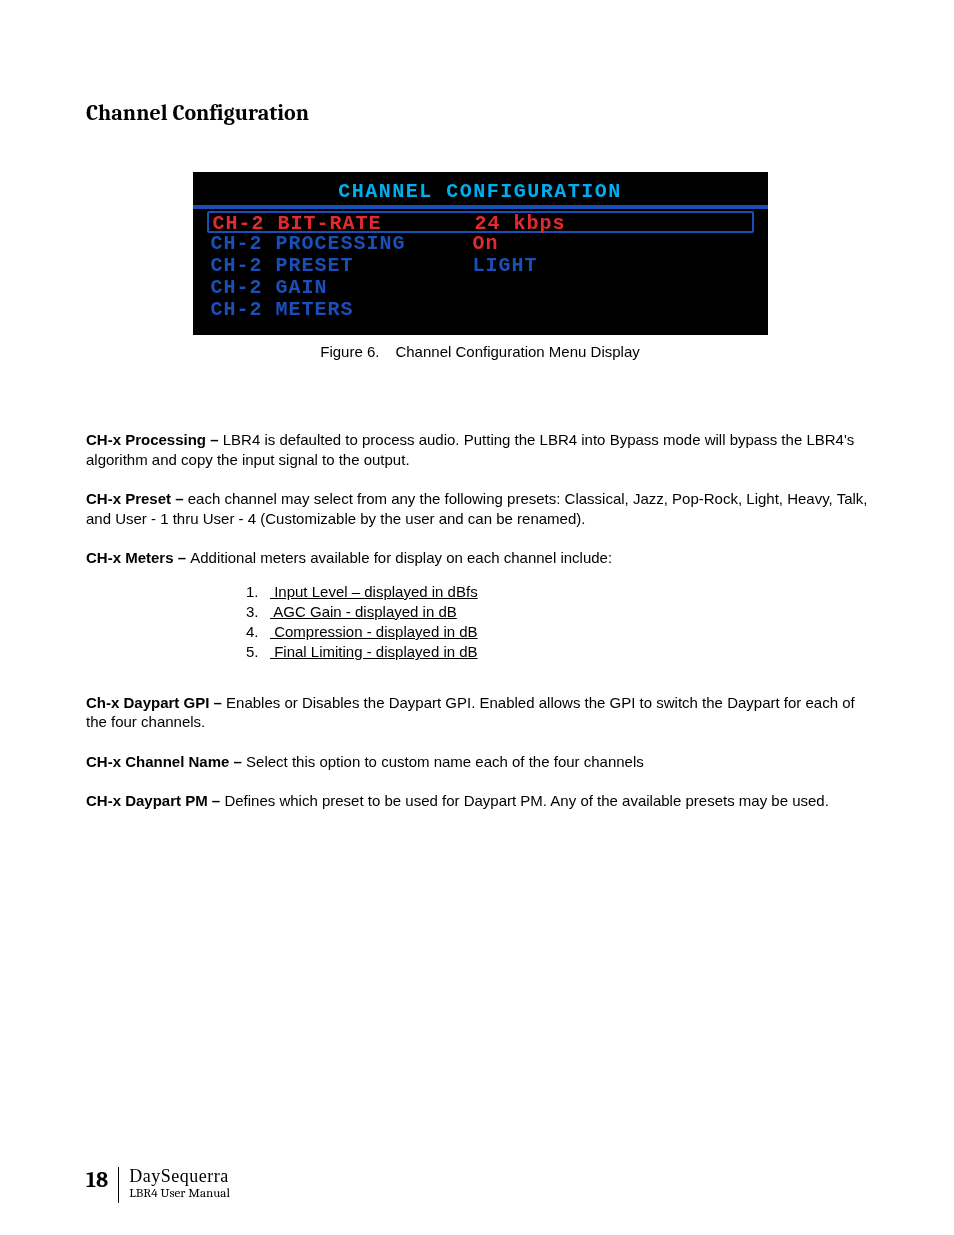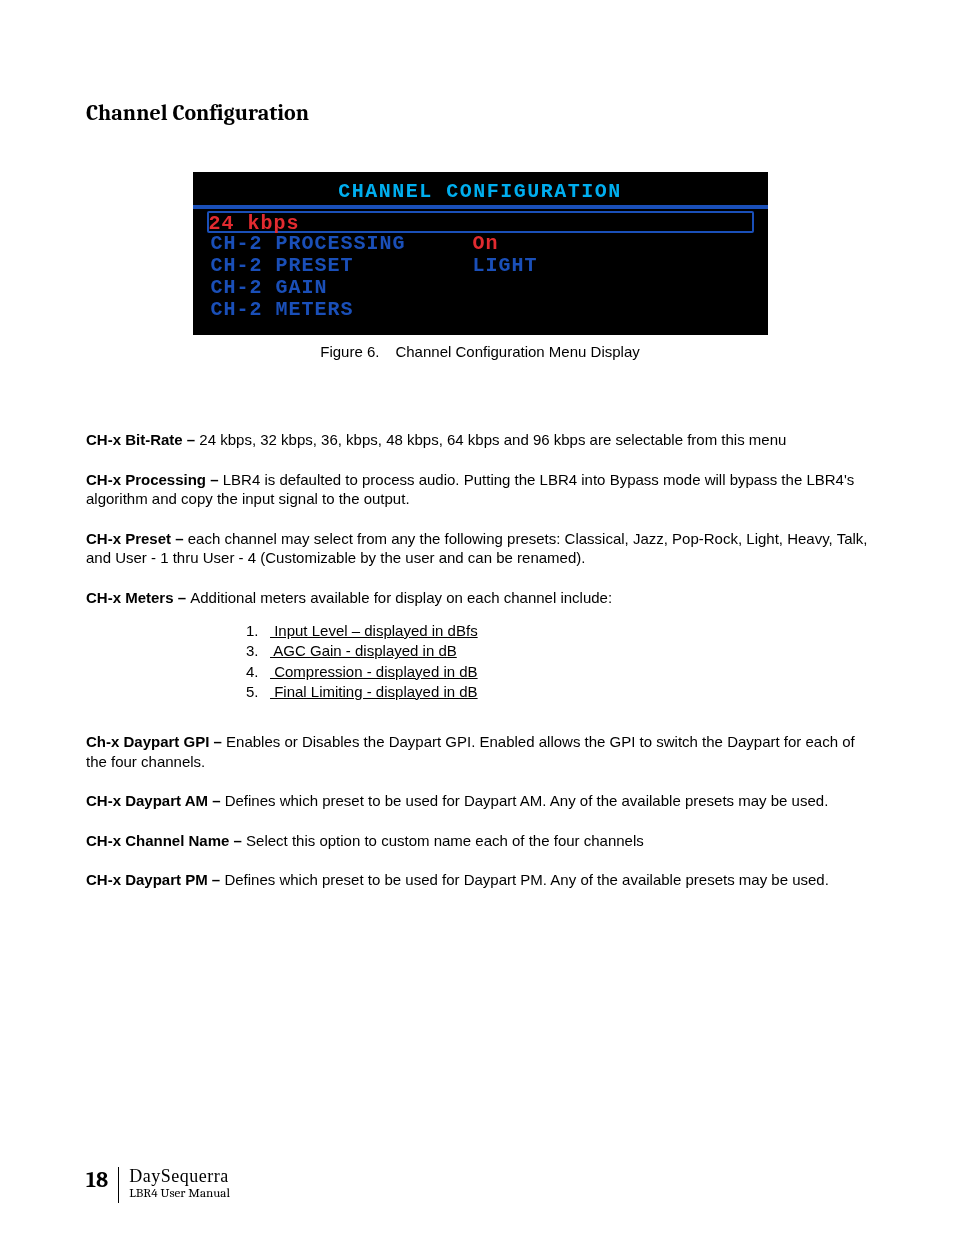--- a/index.html
+++ b/index.html
@@ -126,20 +126,21 @@
 <body>
 
 <div class="page">
   <h2 class="section-heading">Channel Configuration</h2>
 
   <div class="lcd">
     <div class="lcd-title">CHANNEL CONFIGURATION</div>
     <div class="lcd-hr"></div>
     <div class="lcd-rows" id="lcd-rows">
         <div class="lcd-row sel">
+          <div class="lcd-left">CH-2 BIT-RATE</div>
           <div class="lcd-right">24 kbps</div>
         </div>
         <div class="lcd-row nosel accent">
           <div class="lcd-left">CH-2 PROCESSING</div>
           <div class="lcd-right">On</div>
         </div>
         <div class="lcd-row nosel">
           <div class="lcd-left">CH-2 PRESET</div>
           <div class="lcd-right">LIGHT</div>
         </div>
@@ -151,32 +152,30 @@
           <div class="lcd-right"></div>
         </div>
       </div>
   </div>
 
   <div class="fig-caption">
     <span>Figure 6.</span><span class="gap"></span><span>Channel Configuration Menu Display</span>
   </div>
 
   <div class="body-text">
-    <p><b>CH-x Bit-Rate – </b><span>24 kbps, 32 kbps, 36, kbps, 48 kbps, 64 kbps and 96 kbps are selectable from this menu</span></p>
     <p><b>CH-x Processing – </b><span>LBR4 is defaulted to process audio.  Putting the LBR4 into Bypass mode will bypass the LBR4's algorithm and copy the input signal to the output.</span></p>
     <p><b>CH-x Preset – </b><span>each channel may select from any the following presets:  Classical, Jazz, Pop-Rock, Light, Heavy, Talk, and User - 1 thru User - 4 (Customizable by the user and can be renamed).</span></p>
     <p style="margin-bottom:14px;"><b>CH-x Meters – </b><span>Additional meters available for display on each channel include:</span></p>
     <ol class="meters-list" id="meters-list">
         <li><span class="num">1.</span><span> Input Level – displayed in dBfs</span></li>
         <li><span class="num">3.</span><span> AGC Gain - displayed in dB</span></li>
         <li><span class="num">4.</span><span> Compression - displayed in dB</span></li>
         <li><span class="num">5.</span><span> Final Limiting - displayed in dB</span></li>
       </ol>
     <p><b>Ch-x Daypart GPI – </b><span> Enables or Disables the Daypart GPI.  Enabled allows the GPI to switch the Daypart for each of the four channels.</span></p>
-    <p><b>CH-x Daypart AM – </b><span>Defines which preset to be used for Daypart AM.  Any of the available presets may be used.</span></p>
     <p><b>CH-x Channel Name – </b><span>Select this option to custom name each of the four channels</span></p>
     <p><b>CH-x Daypart PM – </b><span>Defines which preset to be used for Daypart PM.  Any of the available presets may be used.</span></p>
   </div>
 </div>
 
 <div class="footer">
   <div class="pg">18</div>
   <div class="divider"></div>
   <div class="brand-block">
     <div class="brand">DaySequerra</div>

